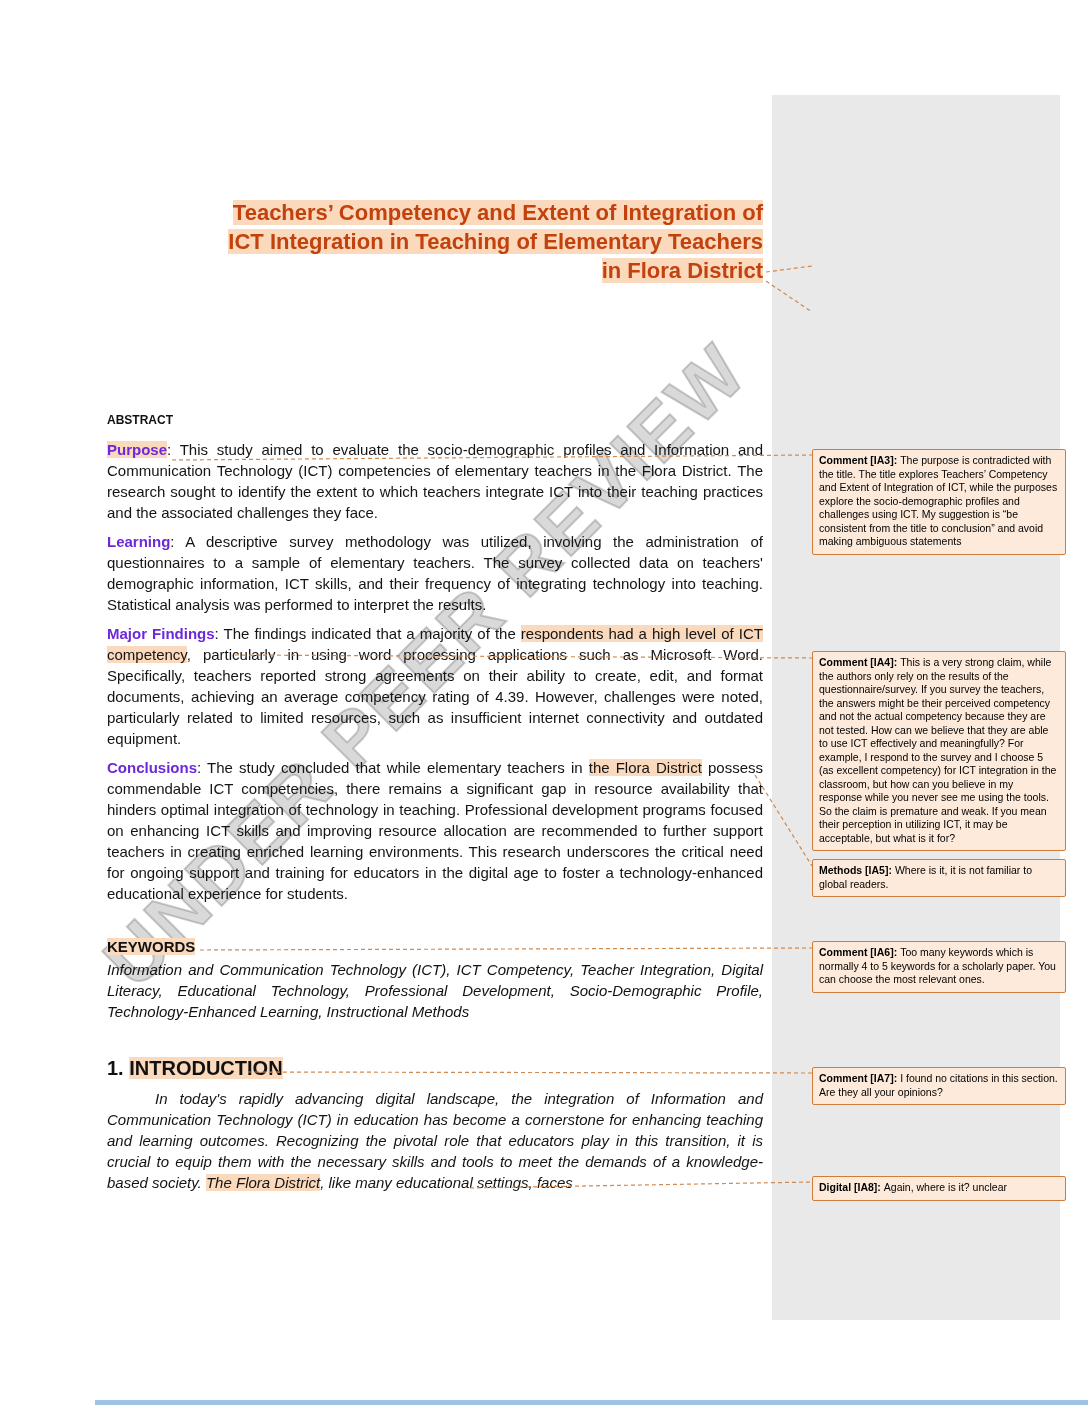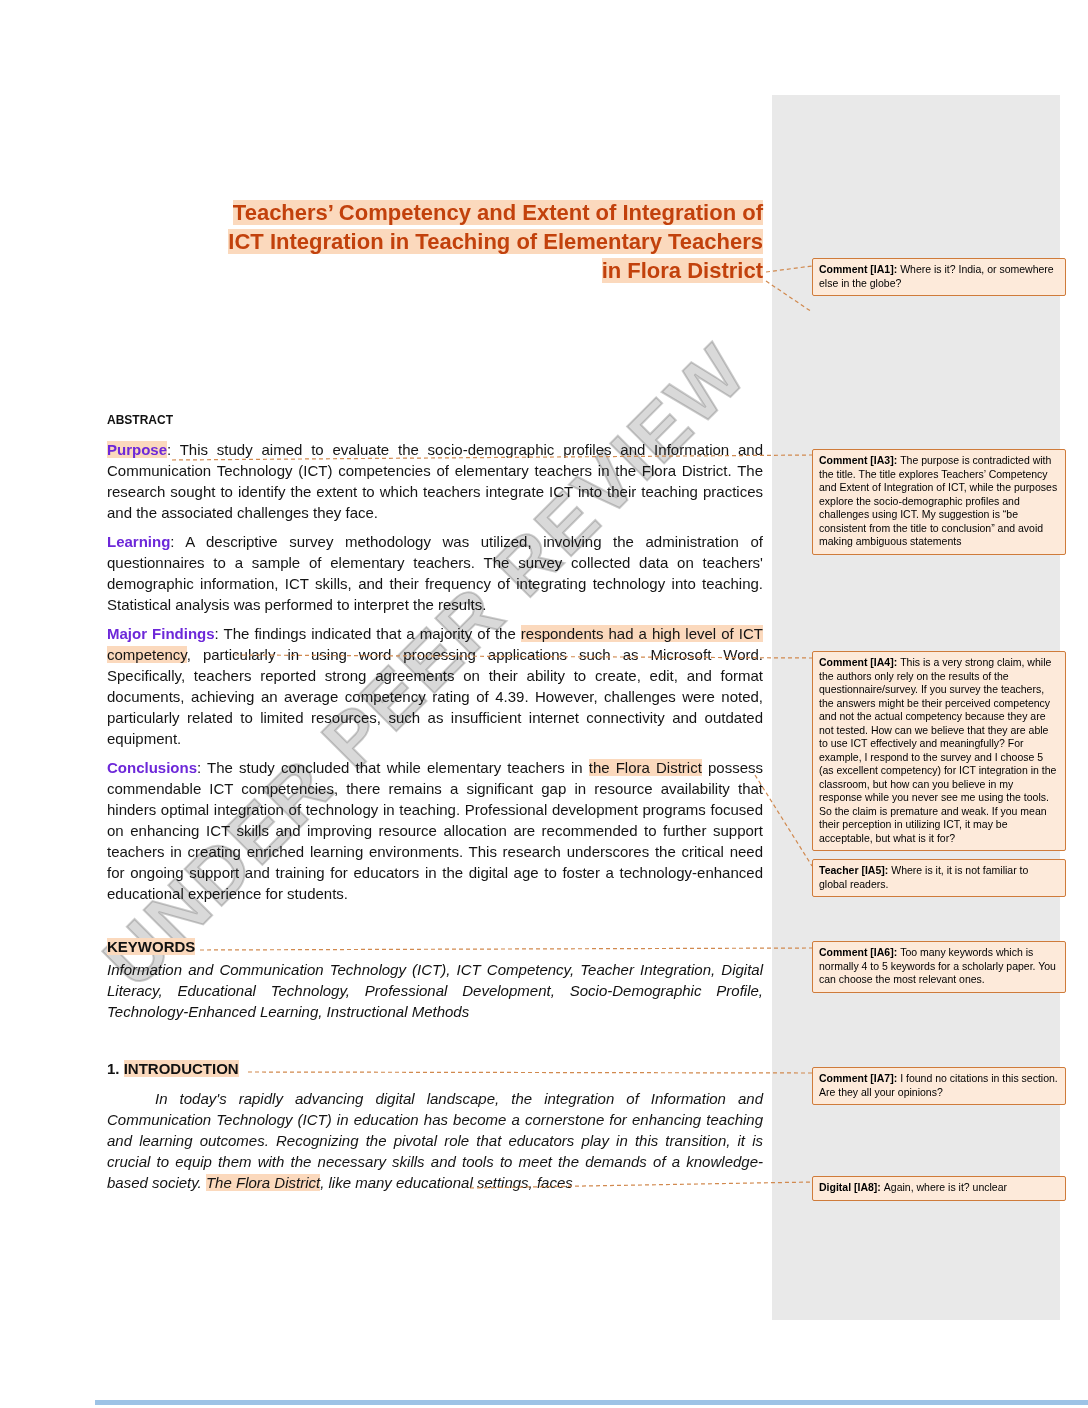--- a/index.html
+++ b/index.html
@@ -38,21 +38,21 @@
   .abstract-h { margin-top:125px; font-size:12px; font-weight:bold; line-height:21px; }
 
   .para {
     margin-top:8px; font-size:15px; line-height:21px; text-align:justify; color:#141414;
   }
   .para b { color:#6d28d9; }
 
   .kw-h { margin-top:32px; font-size:15px; font-weight:bold; line-height:21px; }
   .kw   { margin-top:2px; font-size:15px; line-height:21px; font-style:italic; text-align:justify; }
 
-  .intro-h { margin-top:36px; font-size:15px; font-weight:bold; line-height:21px; }
+  .intro-h { margin-top:36px; font-size:20px; font-weight:bold; line-height:21px; }
   .intro   { margin-top:9px; text-indent:48px;font-style:italic; }
 
   .connectors {
     position:absolute; left:0; top:0; width:1088px; height:1408px;
     z-index:3; pointer-events:none;
   }
 
   .comment {
     position:absolute; left:812px; width:254px;
     background:#fdeada; border:1px solid #cf7b3a; border-radius:2px;
@@ -106,35 +106,32 @@
       <path d="M 766 281 L 812 312"></path>
       <path d="M 172 460 L 812 455"></path>
       <path d="M 235 655 L 812 658"></path>
       <path d="M 755 775 L 812 866"></path>
       <path d="M 200 950 L 812 948"></path>
       <path d="M 248 1072 L 812 1073"></path>
       <path d="M 470 1188 L 812 1182"></path>
     </g>
   </svg>
 
-  <div class="comment" style="top:258px">
-    <span class="c-label">Comment [IA1]:</span><span class="c-text">Where is it? India, or somewhere else in the globe?</span>
-  </div>
 
 
   <div class="comment" style="top:449px">
     <span class="c-label">Comment [IA3]:</span><span class="c-text">The purpose is contradicted with the title. The title explores Teachers’ Competency and Extent of Integration of ICT, while the purposes explore the socio-demographic profiles and challenges using ICT. My suggestion is “be consistent from the title to conclusion” and avoid making ambiguous statements</span>
   </div>
 
   <div class="comment" style="top:651px">
     <span class="c-label">Comment [IA4]:</span><span class="c-text">This is a very strong claim, while the authors only rely on the results of the questionnaire/survey. If you survey the teachers, the answers might be their perceived competency and not the actual competency because they are not tested. How can we believe that they are able to use ICT effectively and meaningfully? For example, I respond to the survey and I choose 5 (as excellent competency) for ICT integration in the classroom, but how can you believe in my response while you never see me using the tools. So the claim is premature and weak. If you mean their perception in utilizing ICT, it may be acceptable, but what is it for?</span>
   </div>
 
   <div class="comment" style="top:859px">
-    <span class="c-label">Teacher [IA5]:</span><span class="c-text">Where is it, it is not familiar to global readers.</span>
+    <span class="c-label">Methods [IA5]:</span><span class="c-text">Where is it, it is not familiar to global readers.</span>
   </div>
 
   <div class="comment" style="top:941px">
     <span class="c-label">Comment [IA6]:</span><span class="c-text">Too many keywords which is normally 4 to 5 keywords for a scholarly paper. You can choose the most relevant ones.</span>
   </div>
 
   <div class="comment" style="top:1067px">
     <span class="c-label">Comment [IA7]:</span><span class="c-text">I found no citations in this section. Are they all your opinions?</span>
   </div>
 

